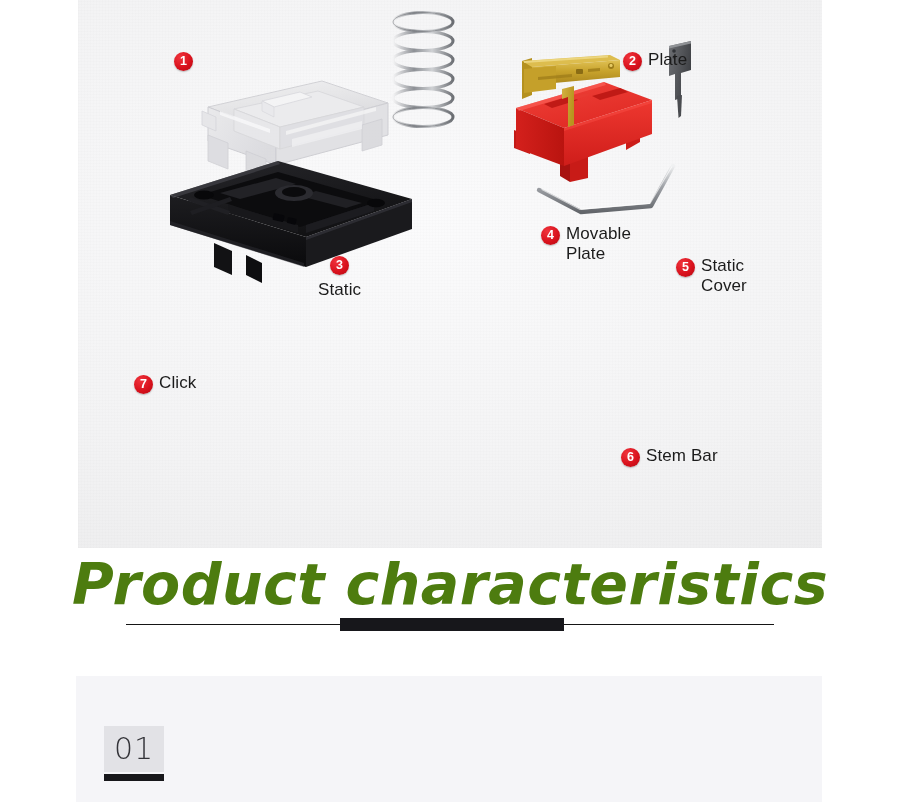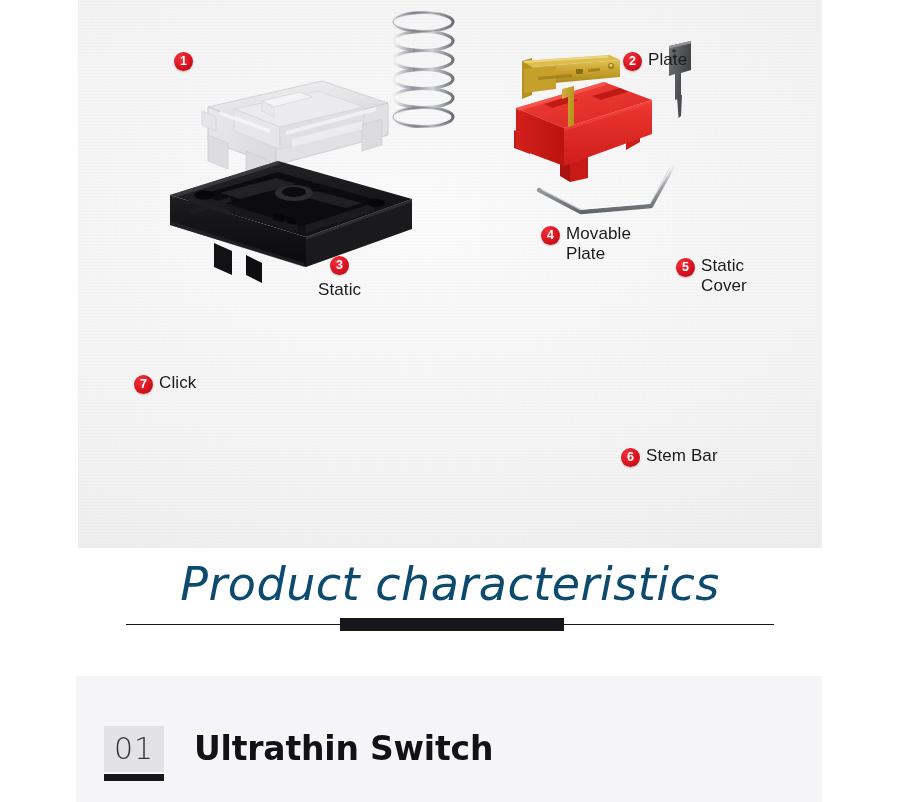--- a/index.html
+++ b/index.html
@@ -110,24 +110,24 @@
     position: absolute;
     left: 0;
     top: 556px;
     width: 900px;
     height: 86px;
     text-align: center;
   }
   #section-title {
     font-family: "DejaVu Sans", sans-serif;
     font-style: italic;
-    font-weight: 400;
-    font-size: 46px;
+    font-weight: 700;
+    font-size: 57px;
     line-height: 56px;
-    color: #0c4a6e;
+    color: #4d7c0f;
     letter-spacing: 0.5px;
   }
   #title-rule-wrap {
     position: relative;
     width: 648px;
     height: 14px;
     margin: 6px auto 0 auto;
   }
   #title-rule-line {
     position: absolute;
@@ -154,21 +154,21 @@
     width: 746px;
     height: 126px;
     background: #f5f5f8;
   }
   #bottom-row {
     position: absolute;
     left: 28px;
     top: 50px;
     display: flex;
     align-items: flex-end;
-    gap: 30px;
+    gap: 22px;
   }
   #num-box-wrap { position: relative; width: 60px; }
   #num-box {
     width: 60px;
     height: 46px;
     background: #e2e2e6;
     color: #333338;
     font-family: "DejaVu Sans", sans-serif;
     font-weight: 300;
     font-size: 30px;
@@ -473,17 +473,16 @@
       <div id="title-rule-block"></div>
     </div>
   </div>
 
   <div id="bottom-panel">
     <div id="bottom-row">
       <div id="num-box-wrap">
         <div id="num-box">01</div>
         <div id="num-underline"></div>
       </div>
-      <div id="bottom-heading">Ultrathin Switch</div>
     </div>
   </div>
 
 </div>
 
 </body></html>

